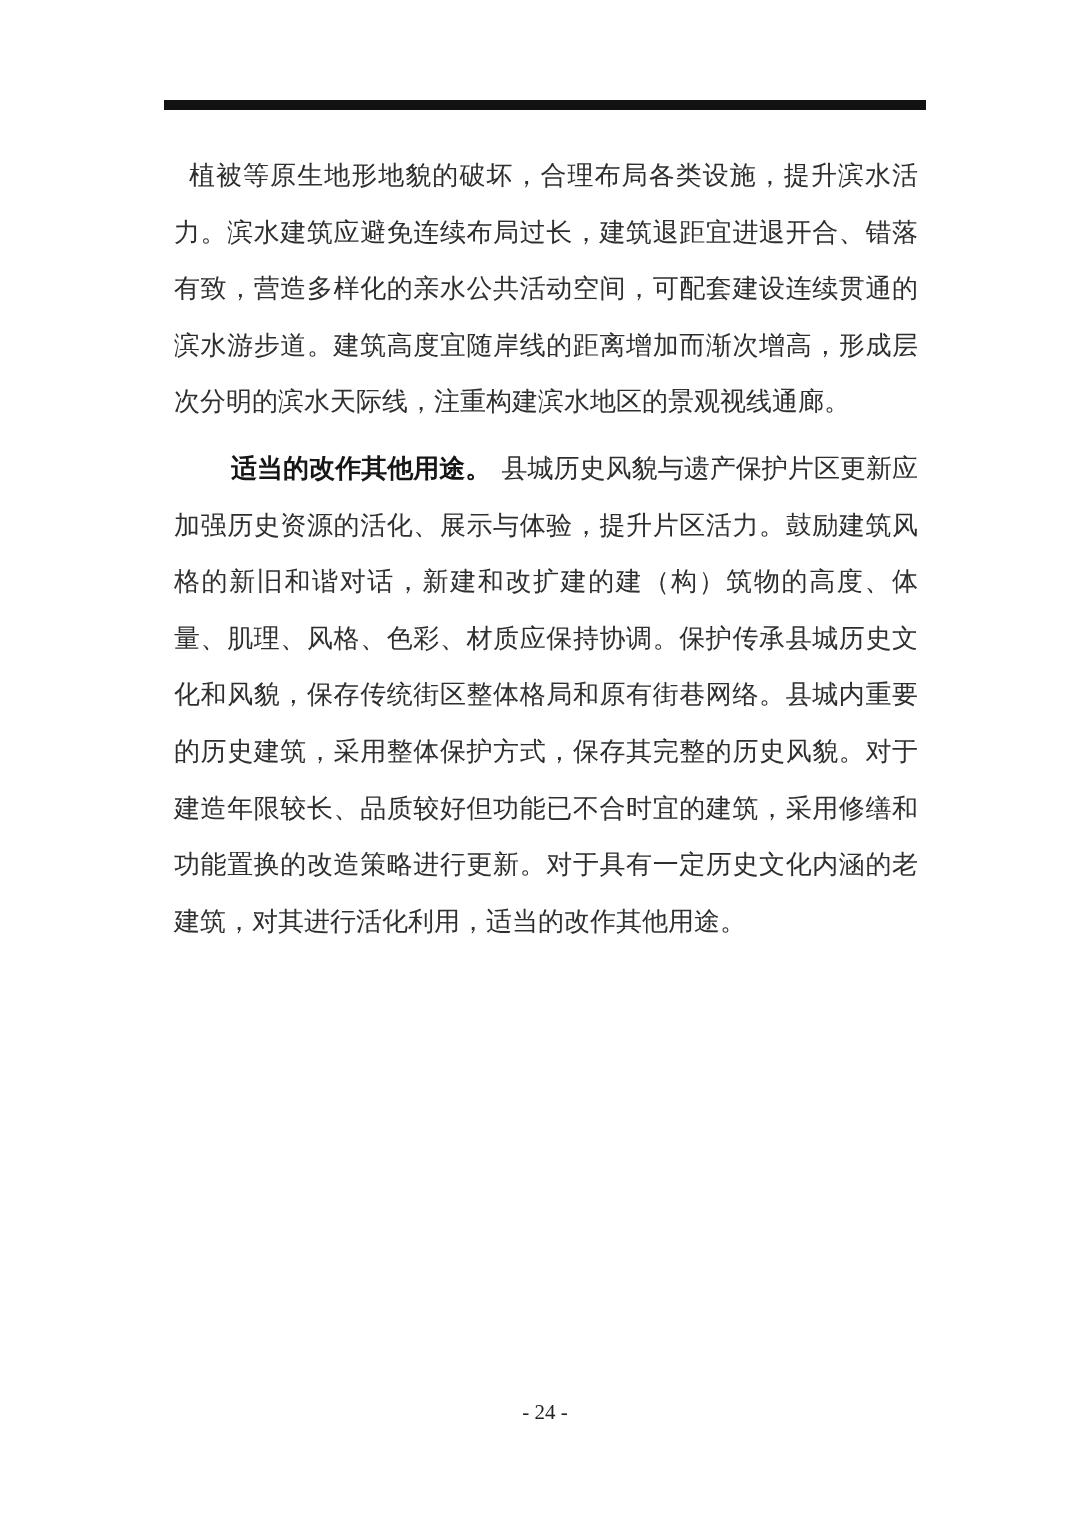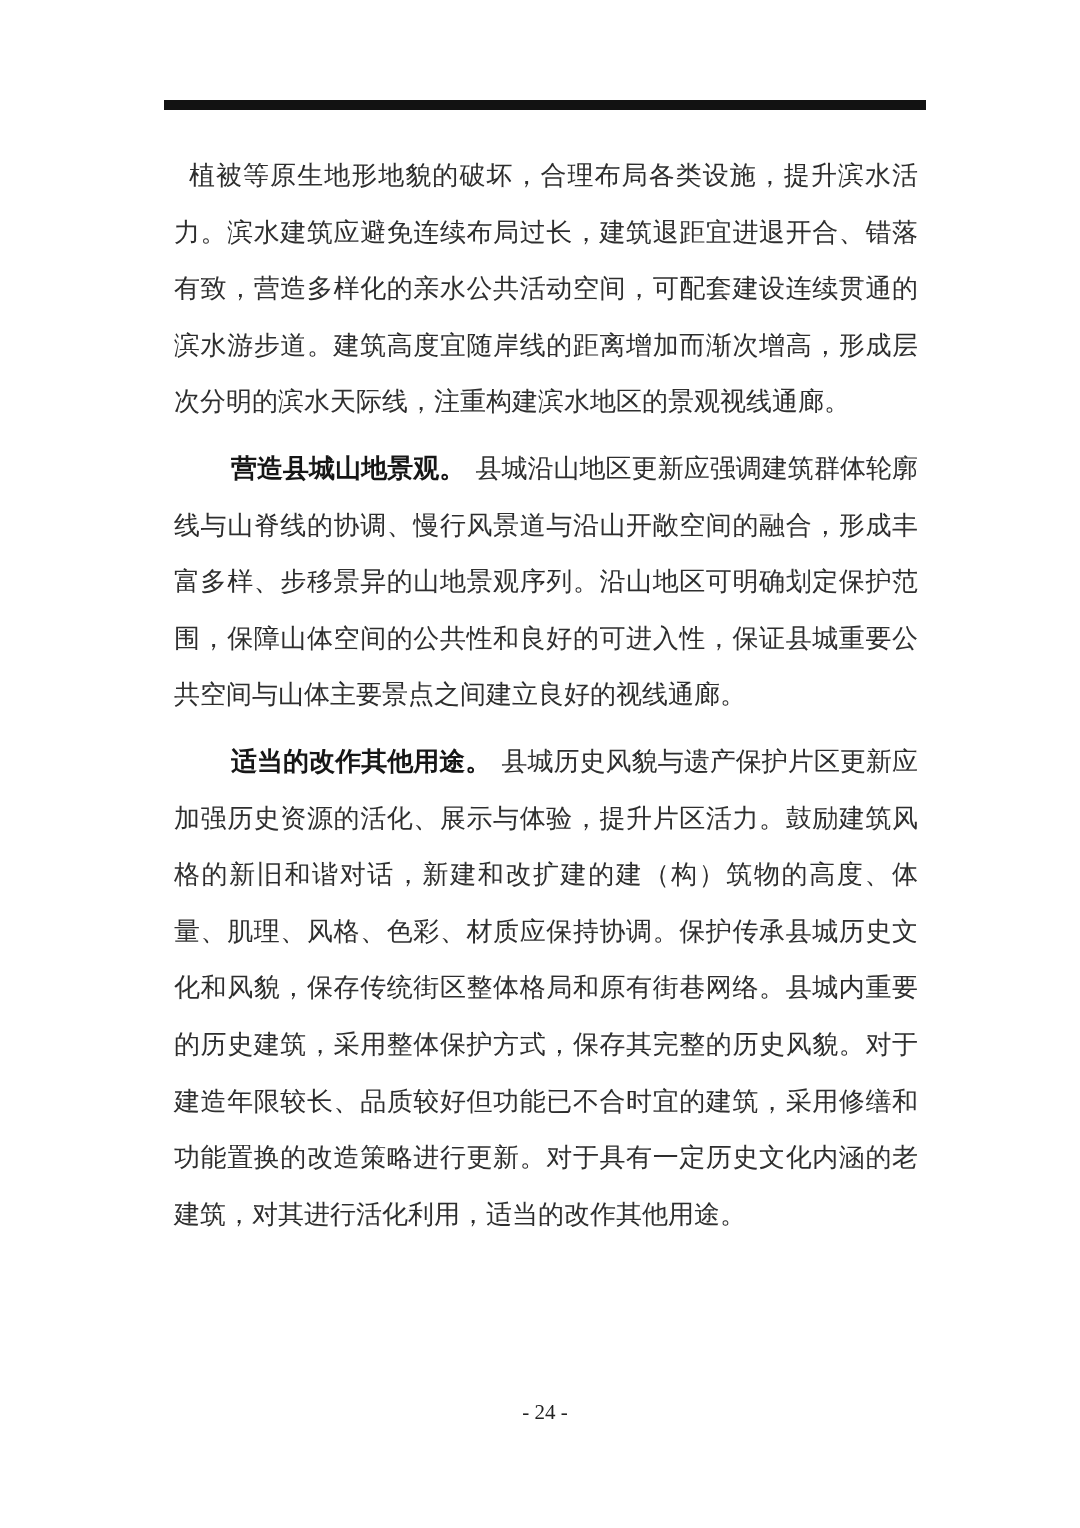--- a/index.html
+++ b/index.html
@@ -57,21 +57,20 @@
 <body>
 
 <div class="page">
 
   <div class="header-rule"></div>
 
   <div class="content">
 
     <p class="para"><span class="lead"></span><span>植被等原生地形地貌的破坏，合理布局各类设施，提升滨水活力。滨水建筑应避免连续布局过长，建筑退距宜进退开合、错落有致，营造多样化的亲水公共活动空间，可配套建设连续贯通的滨水游步道。建筑高度宜随岸线的距离增加而渐次增高，形成层次分明的滨水天际线，注重构建滨水地区的景观视线通廊。</span></p>
 
-    <p class="para indent"><span class="lead">营造县城山地景观。</span><span>县城沿山地区更新应强调建筑群体轮廓线与山脊线的协调、慢行风景道与沿山开敞空间的融合，形成丰富多样、步移景异的山地景观序列。沿山地区可明确划定保护范围，保障山体空间的公共性和良好的可进入性，保证县城重要公共空间与山体主要景点之间建立良好的视线通廊。</span></p>
 
     <p class="para indent"><span class="lead">适当的改作其他用途。</span><span>县城历史风貌与遗产保护片区更新应加强历史资源的活化、展示与体验，提升片区活力。鼓励建筑风格的新旧和谐对话，新建和改扩建的建（构）筑物的高度、体量、肌理、风格、色彩、材质应保持协调。保护传承县城历史文化和风貌，保存传统街区整体格局和原有街巷网络。县城内重要的历史建筑，采用整体保护方式，保存其完整的历史风貌。对于建造年限较长、品质较好但功能已不合时宜的建筑，采用修缮和功能置换的改造策略进行更新。对于具有一定历史文化内涵的老建筑，对其进行活化利用，适当的改作其他用途。</span></p>
 
   </div>
 
   <div class="footer">- 24 -</div>
 
 </div>
 
 </body></html>

